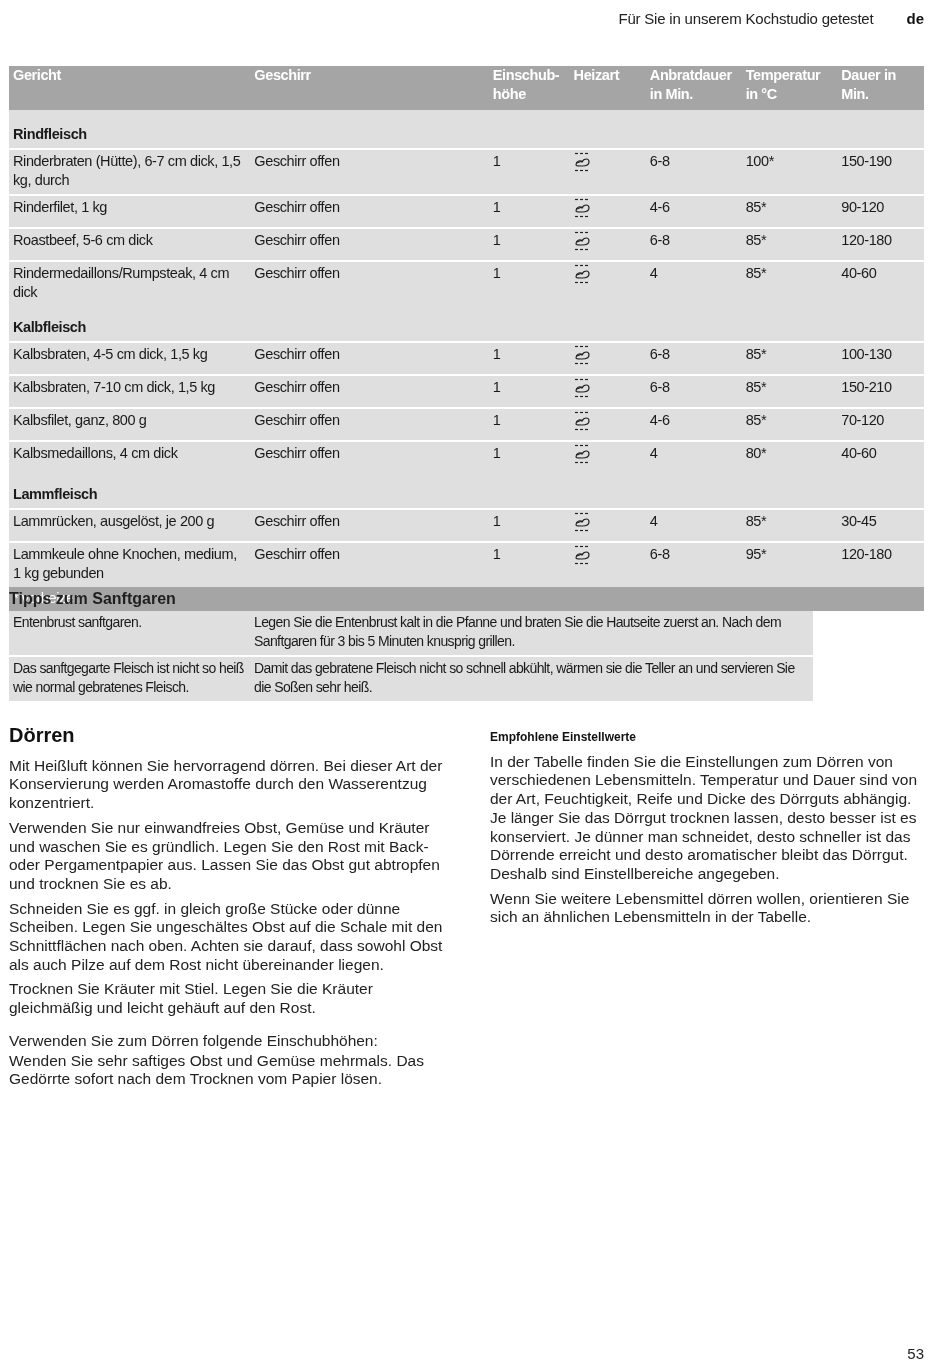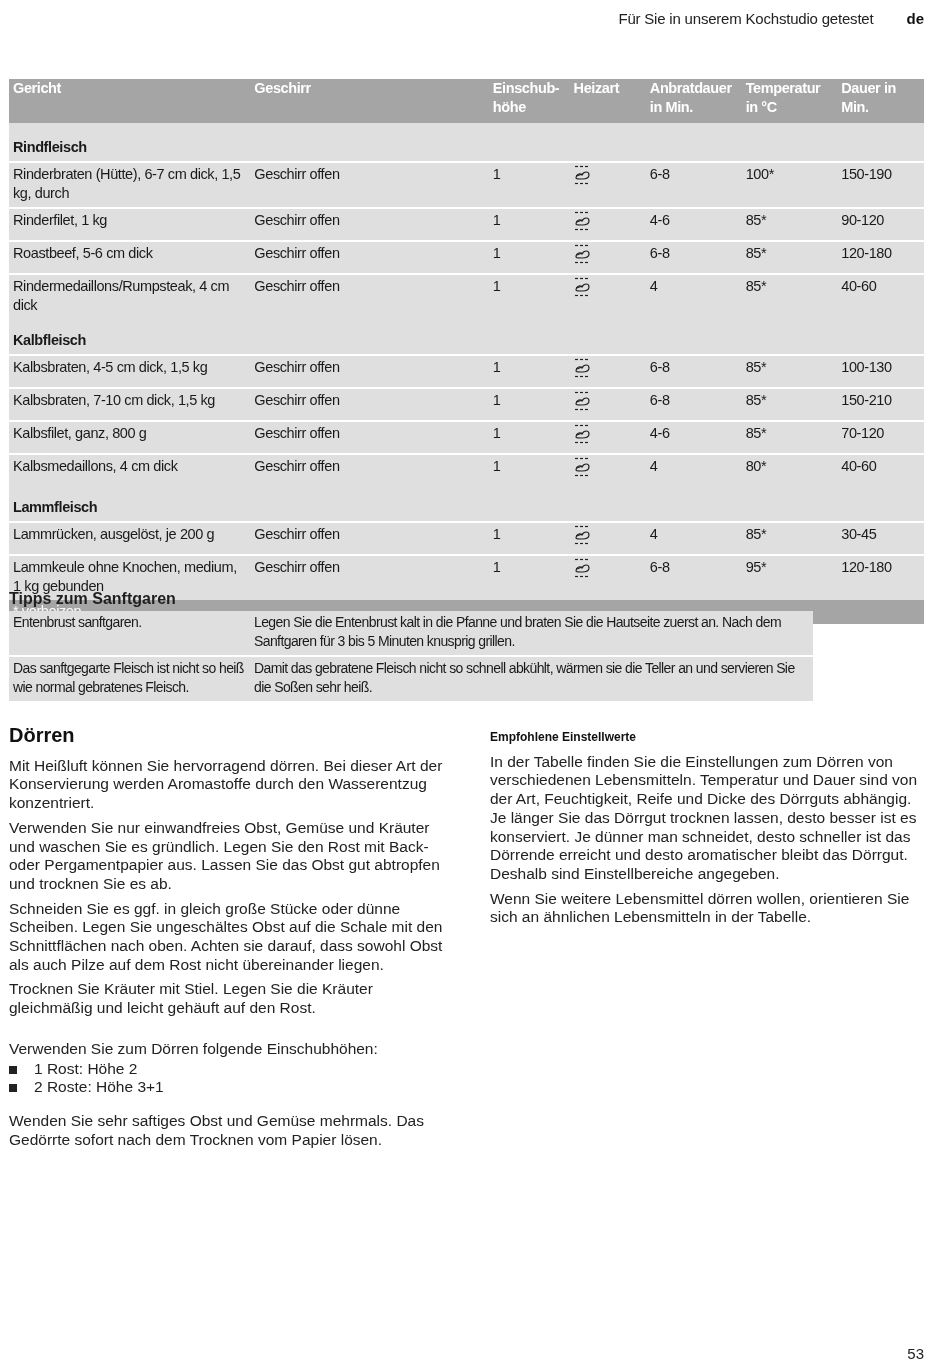--- a/index.html
+++ b/index.html
@@ -9,21 +9,21 @@
   }
   .page-header {
     position: absolute; top: 8px; right: 26px; height: 20px;
     display: flex; align-items: center; font-size: 15px;
   }
   .page-header .title { color: #222; letter-spacing: -0.2px; }
   .page-header .lang { font-weight: bold; margin-left: 33px; color: #111; }
 
   
   .cook-table {
-    position: absolute; left: 9px; top: 79px; width: 915px;
+    position: absolute; left: 9px; top: 66px; width: 915px;
     border-collapse: collapse; font-size: 14.5px; letter-spacing: -0.4px;
   }
   .cook-table td, .cook-table th {
     padding: 0 4px; vertical-align: top; text-align: left;
   }
   .cook-table thead th {
     background: #a6a5a6; color: #ffffff; font-weight: bold; height: 44px;
     line-height: 19px; padding-top: 0px; font-size: 14.5px;
   }
   .cook-table tbody tr { background: #dfdfdf; }
@@ -326,32 +326,22 @@
       <td>Damit das gebratene Fleisch nicht so schnell abkühlt, wärmen sie die Teller an und servieren Sie die Soßen sehr heiß.</td>
     </tr>
   </tbody>
 </table>
 
 <div class="col-left">
   <h2 class="section-title">Dörren</h2>
   <p>Mit Heißluft können Sie hervorragend dörren. Bei dieser Art der Konservierung werden Aromastoffe durch den Wasserentzug konzentriert.</p>
   <p>Verwenden Sie nur einwandfreies Obst, Gemüse und Kräuter und waschen Sie es gründlich. Legen Sie den Rost mit Back- oder Pergamentpapier aus. Lassen Sie das Obst gut abtropfen und trocknen Sie es ab.</p>
   <p>Schneiden Sie es ggf. in gleich große Stücke oder dünne Scheiben. Legen Sie ungeschältes Obst auf die Schale mit den Schnittflächen nach oben. Achten sie darauf, dass sowohl Obst als auch Pilze auf dem Rost nicht übereinander liegen.</p>
-  <p style="margin-bottom:22px">Trocknen Sie Kräuter mit Stiel. Legen Sie die Kräuter gleichmäßig und leicht gehäuft auf den Rost.</p>
+  <p style="margin-bottom:14px">Trocknen Sie Kräuter mit Stiel. Legen Sie die Kräuter gleichmäßig und leicht gehäuft auf den Rost.</p>
   <p style="margin-bottom:1px">Verwenden Sie zum Dörren folgende Einschubhöhen:</p>
-  <ul class="bullets">
-    <li>
-        <span class="sq"></span>
-        <span>1 Rost: Höhe 2</span>
-      </li>
-    <li>
-        <span class="sq"></span>
-        <span>2 Roste: Höhe 3+1</span>
-      </li>
-  </ul>
   <p>Wenden Sie sehr saftiges Obst und Gemüse mehrmals. Das Gedörrte sofort nach dem Trocknen vom Papier lösen.</p>
 </div>
 
 <div class="col-right">
   <h3 class="sub-title">Empfohlene Einstellwerte</h3>
   <p>In der Tabelle finden Sie die Einstellungen zum Dörren von verschiedenen Lebensmitteln. Temperatur und Dauer sind von der Art, Feuchtigkeit, Reife und Dicke des Dörrguts abhängig. Je länger Sie das Dörrgut trocknen lassen, desto besser ist es konserviert. Je dünner man schneidet, desto schneller ist das Dörrende erreicht und desto aromatischer bleibt das Dörrgut. Deshalb sind Einstellbereiche angegeben.</p>
   <p>Wenn Sie weitere Lebensmittel dörren wollen, orientieren Sie sich an ähnlichen Lebensmitteln in der Tabelle.</p>
 </div>
 
 <div class="page-number">53</div>

